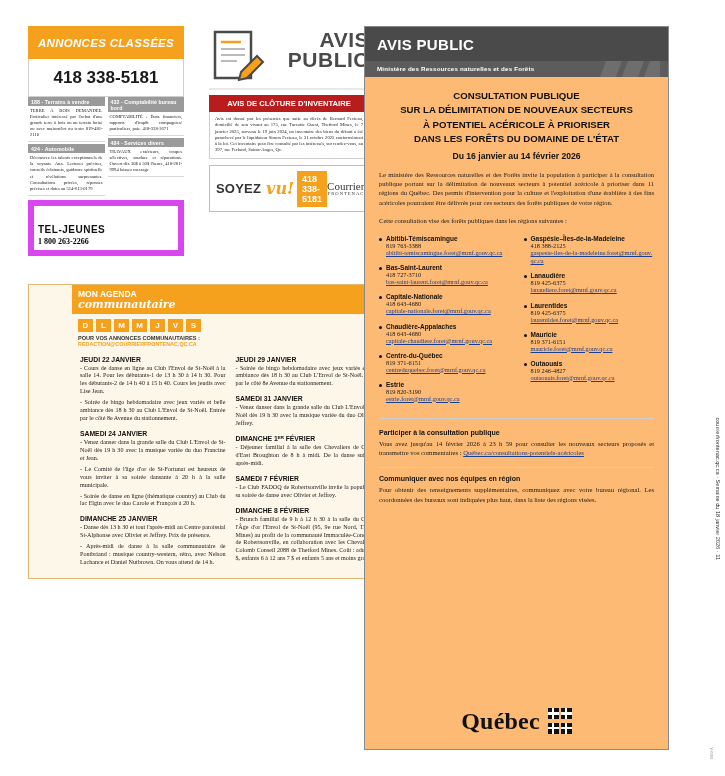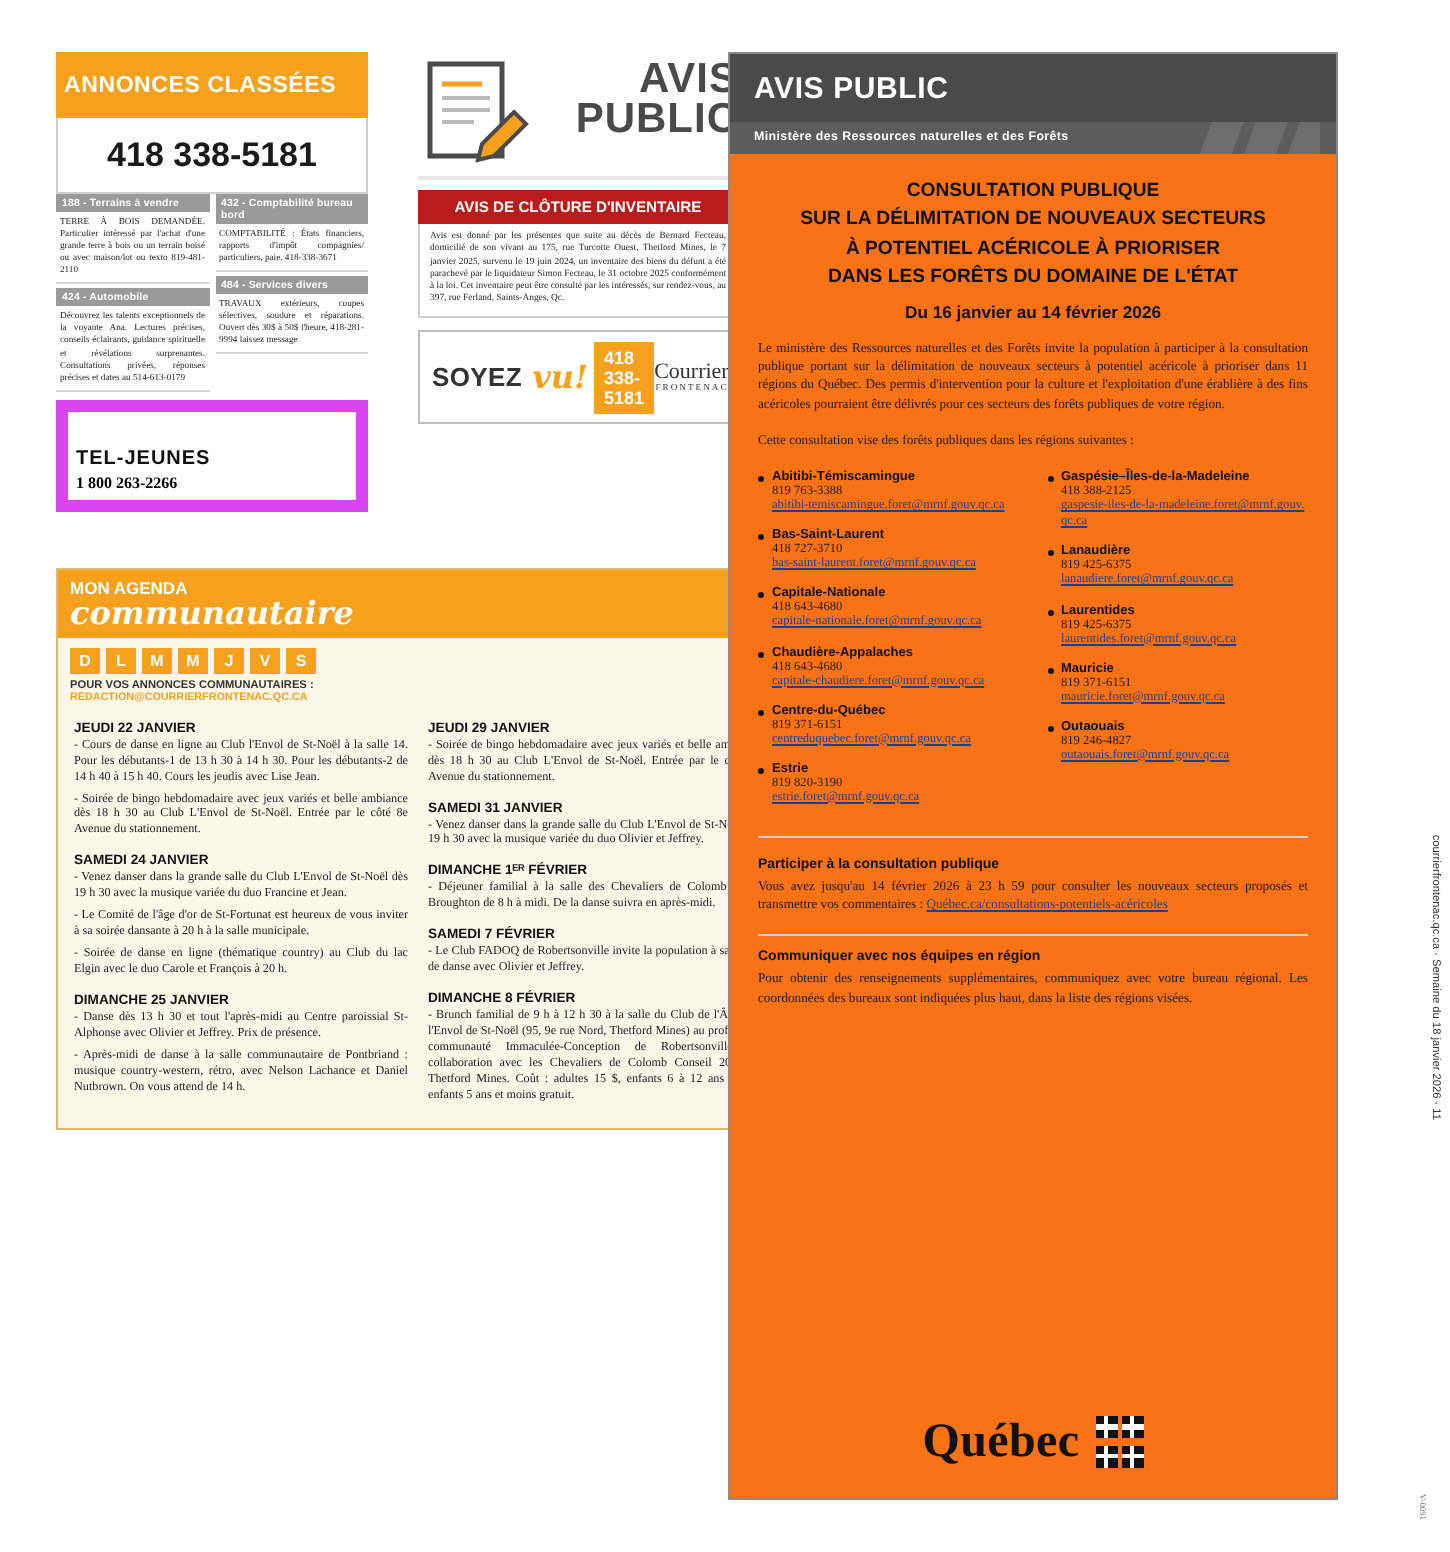--- a/index.html
+++ b/index.html
@@ -11,23 +11,23 @@
     overflow:hidden;
   }
   .page { position:absolute; inset:0; background:#fff; }
 
   
   .left-col { position:absolute; left:28px; top:26px; width:330px; }
 
   
   .ann-block { width:156px; }
   .ann-banner {
-    background:#f5a11e; color:#fff; 
-    font-family:"Liberation Sans", sans-serif; font-weight:bold;
-    font-size:11.5px; letter-spacing:.3px; padding:11px 4px 10px;
+    background:#f5a11e; color:#fff; text-align:center;
+    font-family:"Liberation Sans", sans-serif; font-weight:bold;
+    font-size:11.5px; letter-spacing:.3px; padding:11px 4px 10px;font-style:italic;
   }
   .ann-phone {
     border:1px solid #cfcfcf; border-top:none; text-align:center;
     font-family:"Liberation Sans", sans-serif; font-weight:bold;
     font-size:17px; color:#1a1a1a; padding:9px 0 8px; background:#fff;
   }
   .cl-head {
     background:#9a9a9a; color:#fff; font-family:"Liberation Sans", sans-serif;
     font-size:5.2px; font-weight:bold; padding:1.5px 3px; letter-spacing:.1px;
   }
@@ -92,30 +92,30 @@
   }
   .courrier-logo {
     font-family:"Liberation Serif", serif; font-size:11px; color:#333; line-height:1;
     text-align:right;
   }
   .courrier-logo small { display:block; font-size:4.6px; letter-spacing:1px; }
 
   
   .agenda {
     position:absolute; left:0; top:258px; width:362px;
-    border:1px solid #e0b870; background:#fdf7ea;
+    border:1px solid #e0b870; background:#fdf7ea;padding-left:43px;
   }
   .agenda-head { background:#f5a11e; padding:4px 6px 3px; }
   .agenda-head-t1 {
     font-family:"Liberation Sans", sans-serif; font-weight:bold;
     font-size:8.5px; color:#fff;
   }
   .agenda-head-t2 {
     font-family:"DejaVu Serif", serif; font-style:italic; font-weight:bold;
-    font-size:16px; color:#fff; line-height:1.05;
+    font-size:11px; color:#fff; line-height:1.05;
   }
   .dlmmjvs { display:flex; gap:3px; padding:5px 6px 3px; }
   .dlmmjvs span {
     width:15px; height:13px; background:#f5a11e; color:#fff;
     font-family:"Liberation Sans", sans-serif; font-weight:bold; font-size:8px;
     display:flex; align-items:center; justify-content:center;
   }
   .agenda-cta {
     padding:0 6px 5px; font-family:"Liberation Sans", sans-serif;
     font-size:5.4px; color:#333;
@@ -133,21 +133,21 @@
   }
   .ag-date:first-child { margin-top:0; }
   .ag-p {
     font-size:6.1px; line-height:1.3; color:#1a1a1a; text-align:justify;
     margin-bottom:3px;
   }
 
   
   .right-col {
     position:absolute; left:364px; top:26px; width:305px; height:724px;
-    border:1px solid #8a8a8a; background:#f97316;
+    border:1px solid #8a8a8a; background:#fdba74;
   }
   .gov-head { background:#4a4a4a; color:#fff; padding:9px 12px 8px; position:relative; }
   .gov-head h1 {
     font-family:"Liberation Sans", sans-serif; font-weight:bold; font-size:15px;
     letter-spacing:.3px;
   }
   .gov-sub {
     background:#5c5c5c; color:#fff; padding:4px 12px 5px;
     font-family:"Liberation Sans", sans-serif; font-size:6.2px; font-weight:bold;
     letter-spacing:.2px; position:relative;

